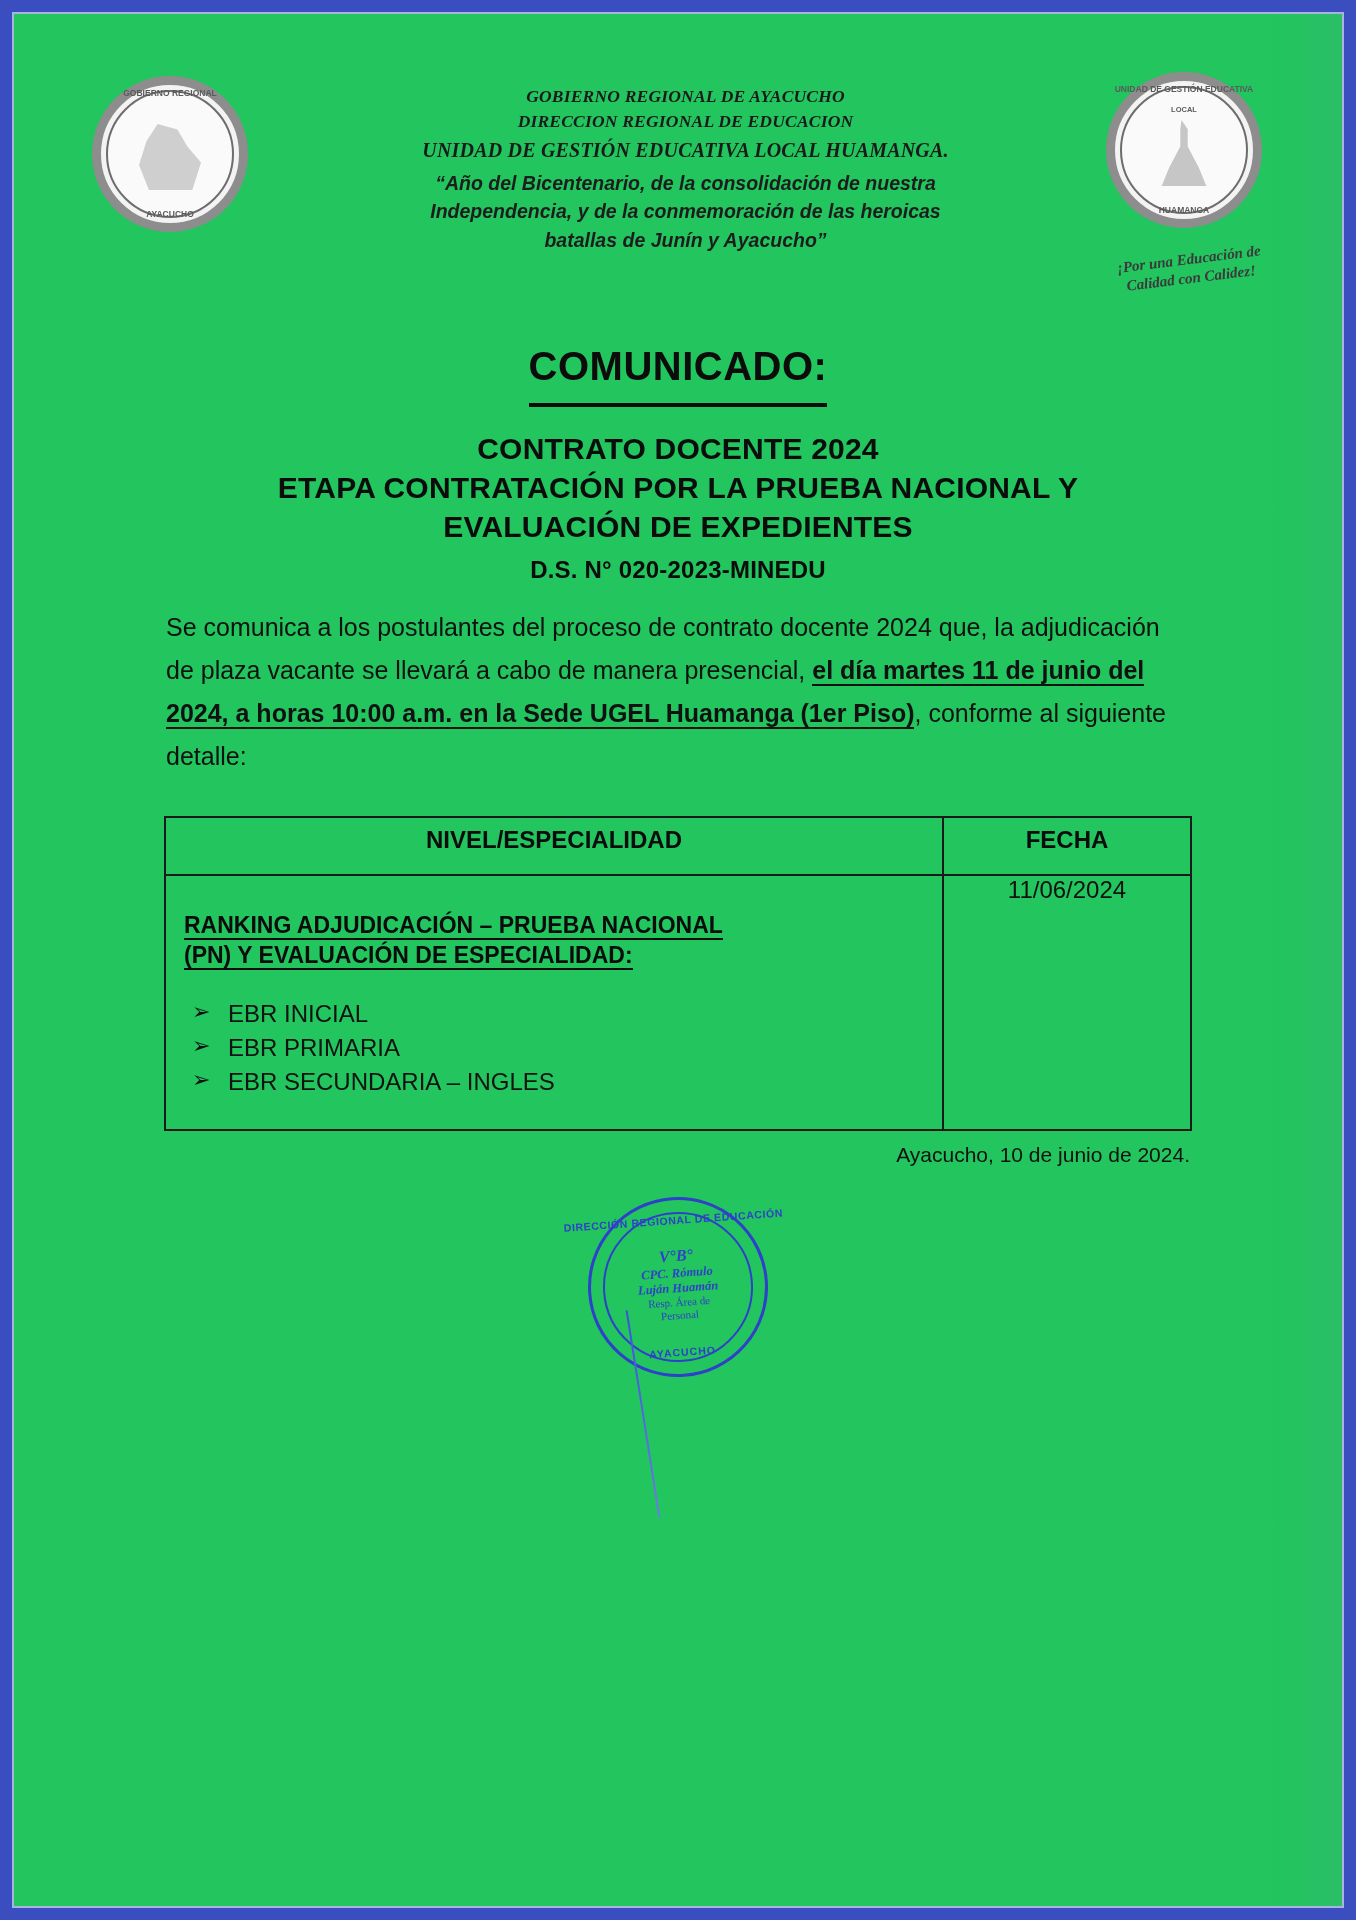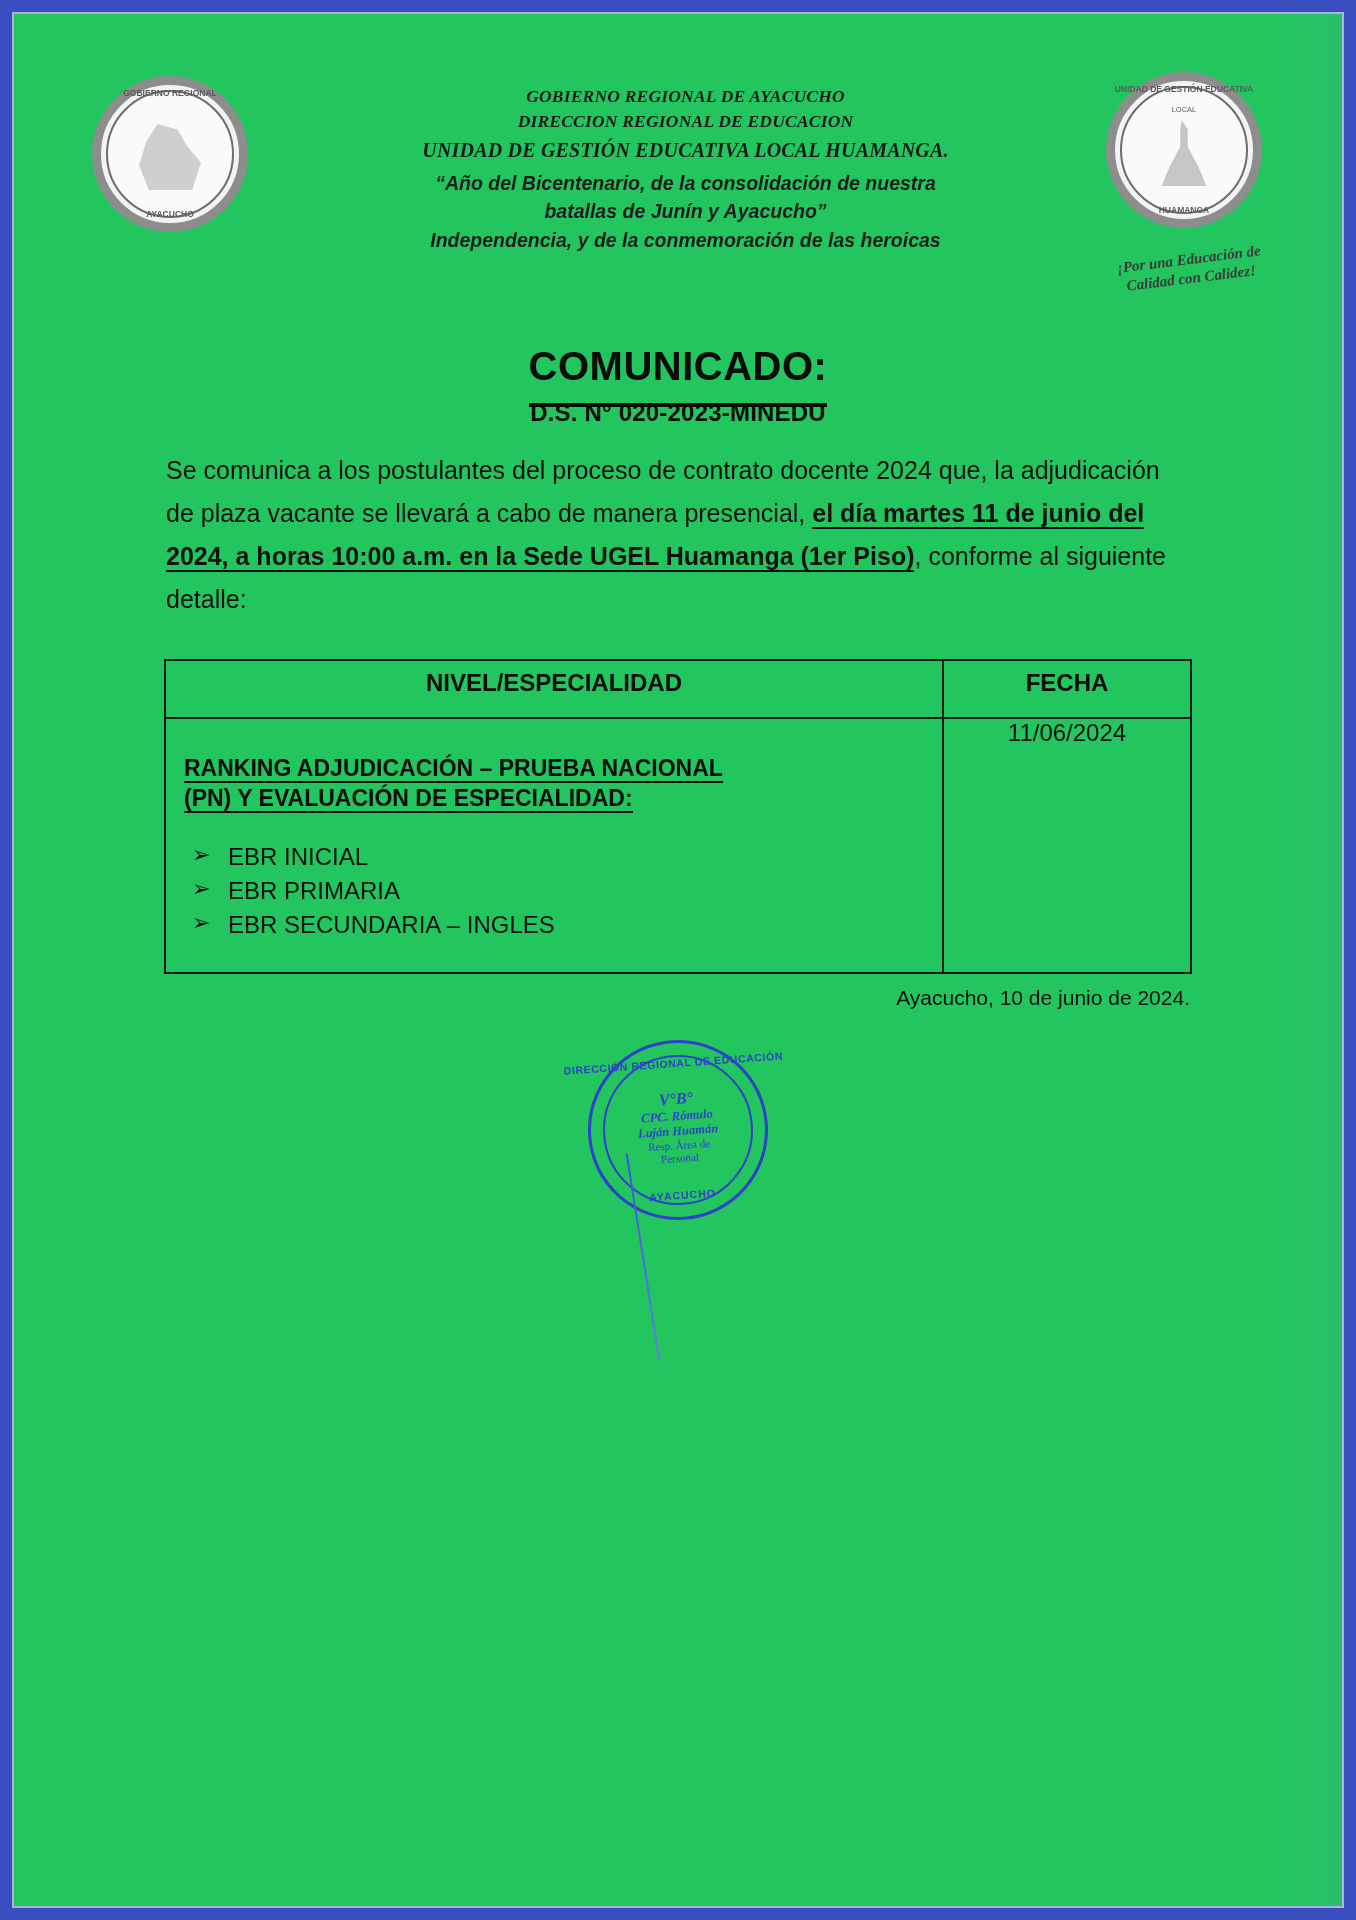--- a/index.html
+++ b/index.html
@@ -72,21 +72,21 @@
   .seal-top-label {
     position:absolute; top:12px; left:50%; transform:translateX(-50%);
     font-size:8.5px; font-weight:bold; color:#5a5a5a; white-space:nowrap;
   }
   .seal-bottom-label {
     position:absolute; bottom:13px; left:50%; transform:translateX(-50%);
     font-size:8.5px; font-weight:bold; color:#5a5a5a; white-space:nowrap;
   }
   .seal-mid-label {
     position:absolute; top:33px; left:50%; transform:translateX(-50%);
-    font-size:7.5px; font-weight:normal; color:#5a5a5a; white-space:nowrap;
+    font-size:7.5px; font-weight:bold; color:#5a5a5a; white-space:nowrap;
   }
   .seal-slogan {
     position:absolute;
     right: 52px; top: 188px;
     width: 200px;
     font-family: "Liberation Serif", serif;
     font-style: italic; font-weight:bold;
     font-size: 15px; line-height: 1.25;
     color:#3a3a3a;
     text-align:center;
@@ -296,30 +296,35 @@
         <div>¡Por una Educación de</div>
         <div>Calidad con Calidez!</div>
       </div>
 
       <div class="header-text">
         <div class="hdr-line1">GOBIERNO REGIONAL DE AYACUCHO</div>
         <div class="hdr-line2">DIRECCION REGIONAL DE EDUCACION</div>
         <div class="hdr-line3">UNIDAD DE GESTIÓN EDUCATIVA LOCAL HUAMANGA.</div>
         <div class="hdr-motto">
           <div>“Año del Bicentenario, de la consolidación de nuestra</div>
+          <div>Independencia, y de la conmemoración de las heroicas</div>
           <div>batallas de Junín y Ayacucho”</div>
-          <div>Independencia, y de la conmemoración de las heroicas</div>
         </div>
       </div>
     </div>
 
     <div class="comunicado">
       <u>COMUNICADO:</u>
     </div>
 
+    <div class="subtitle">
+      <div>CONTRATO DOCENTE 2024</div>
+      <div>ETAPA CONTRATACIÓN POR LA PRUEBA NACIONAL Y</div>
+      <div>EVALUACIÓN DE EXPEDIENTES</div>
+    </div>
 
     <div class="ds-line">D.S. N° 020-2023-MINEDU</div>
 
     <p class="body-par">
       <span>Se comunica a los postulantes del proceso de contrato docente 2024 que, la adjudicación de plaza vacante se llevará a cabo de manera presencial,</span>
       <b class="ul">el día martes 11 de junio del 2024, a horas 10:00 a.m. en la Sede UGEL Huamanga (1er Piso)</b><span>, conforme al siguiente detalle:</span>
     </p>
 
     <table class="tbl">
       <thead>

